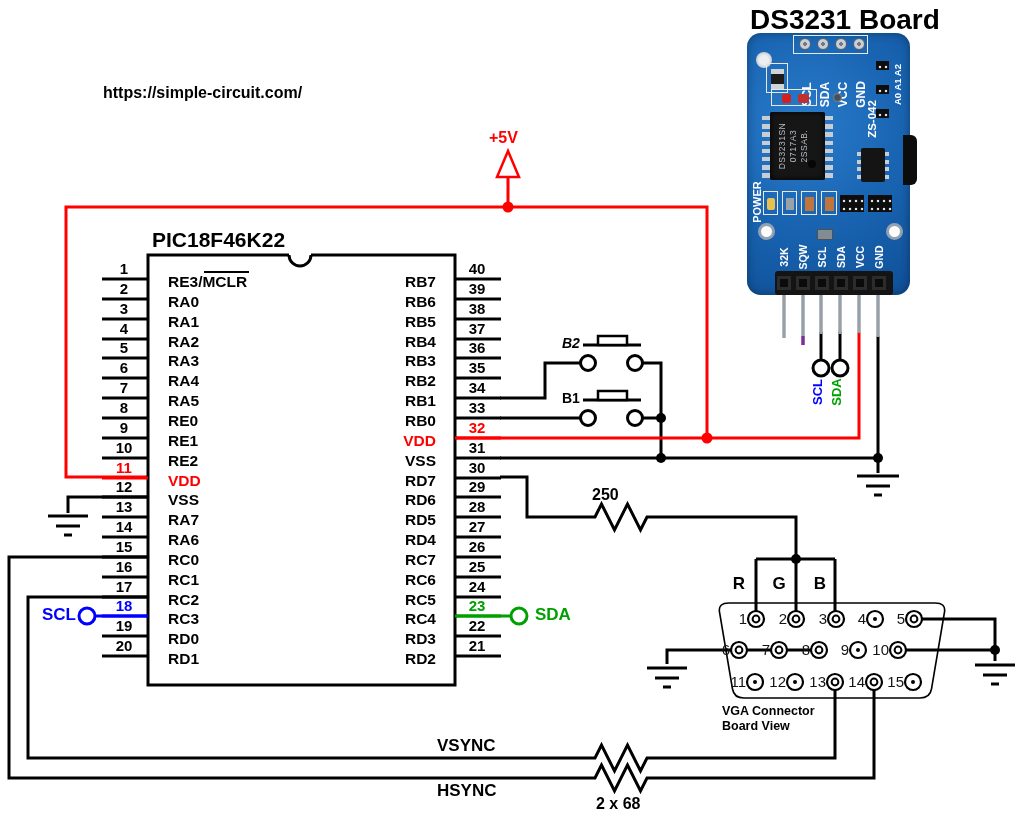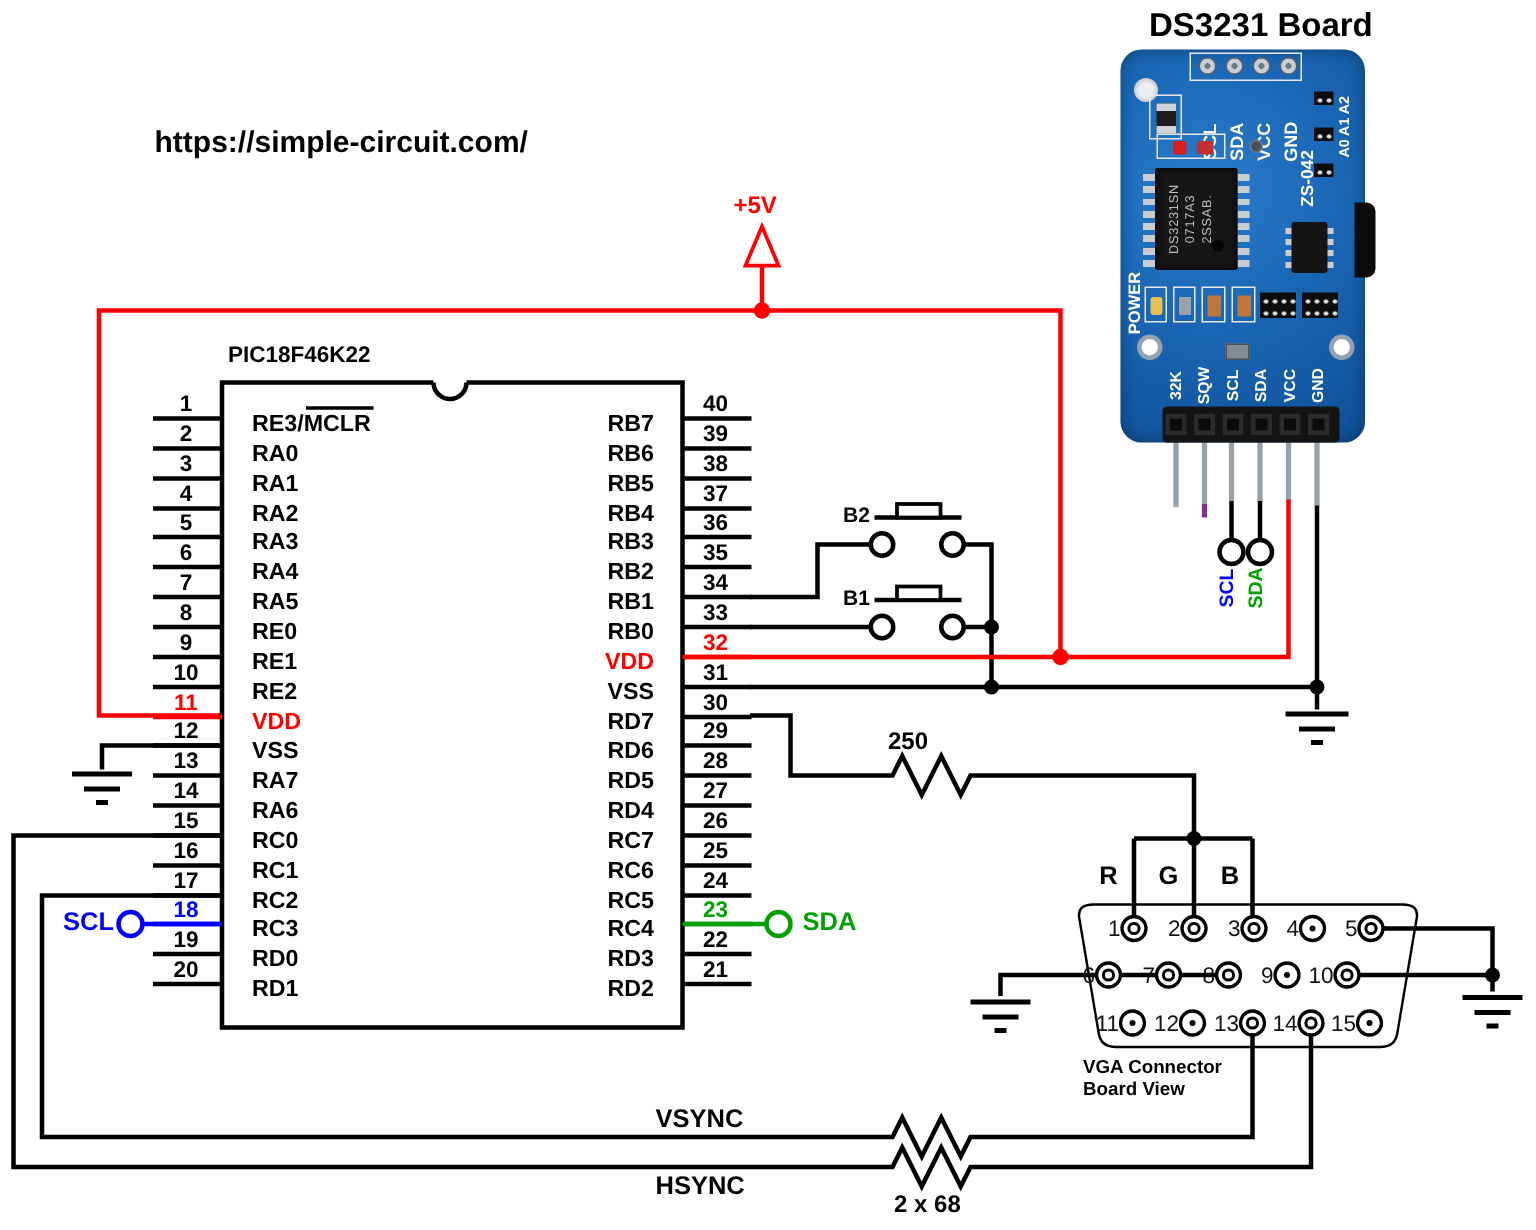--- a/index.html
+++ b/index.html
@@ -282,25 +282,25 @@
       <path d="M 784 294 V 338"></path>
       <path d="M 803 294 V 336"></path>
       <path d="M 821 294 V 334"></path>
       <path d="M 840 294 V 334"></path>
       <path d="M 859 294 V 333"></path>
       <path d="M 878 294 V 337"></path>
       <path d="M 803 336 V 345" stroke="#7e2f96"></path>
     </g>
   </svg>
 
-  <div class="lbl" style="left:103px;top:84px;font-size:20px;">https://simple-circuit.com/</div>
-  <div class="lbl" style="left:766px;top:4px;font-size:22px;">DS3231 Board</div>
-  <div class="lbl" style="left:152px;top:228px;font-size:15px;">PIC18F46K22</div>
+  <div class="lbl" style="left:103px;top:84px;font-size:16px;">https://simple-circuit.com/</div>
+  <div class="lbl" style="left:750px;top:4px;font-size:28px;">DS3231 Board</div>
+  <div class="lbl" style="left:152px;top:228px;font-size:21px;">PIC18F46K22</div>
   <div class="lbl" style="left:489px;top:129px;font-size:16px;color:#ff0000;">+5V</div>
-  <div class="lbl" style="left:562px;top:335px;font-size:14px;">B2</div>
+  <div class="lbl" style="left:562px;top:335px;font-size:14px;font-style:italic;">B2</div>
   <div class="lbl" style="left:562px;top:390px;font-size:14px;">B1</div>
   <div class="lbl" style="left:42px;top:605px;font-size:17px;color:#0000ff;">SCL</div>
   <div class="lbl" style="left:535px;top:605px;font-size:17px;color:#00a000;">SDA</div>
   <div class="lbl" style="left:592px;top:486px;font-size:16px;">250</div>
   <div class="lbl" style="left:596px;top:795px;font-size:16px;text-align:right;">2 x 68</div>
   <div class="lbl" style="left:437px;top:736px;font-size:17px;">VSYNC</div>
   <div class="lbl" style="left:437px;top:781px;font-size:17px;">HSYNC</div>
   <div class="lbl" style="left:730px;top:574px;width:18px;text-align:center;font-size:17px;">R</div>
   <div class="lbl" style="left:770px;top:574px;width:18px;text-align:center;font-size:17px;">G</div>
   <div class="lbl" style="left:811px;top:574px;width:18px;text-align:center;font-size:17px;">B</div>

